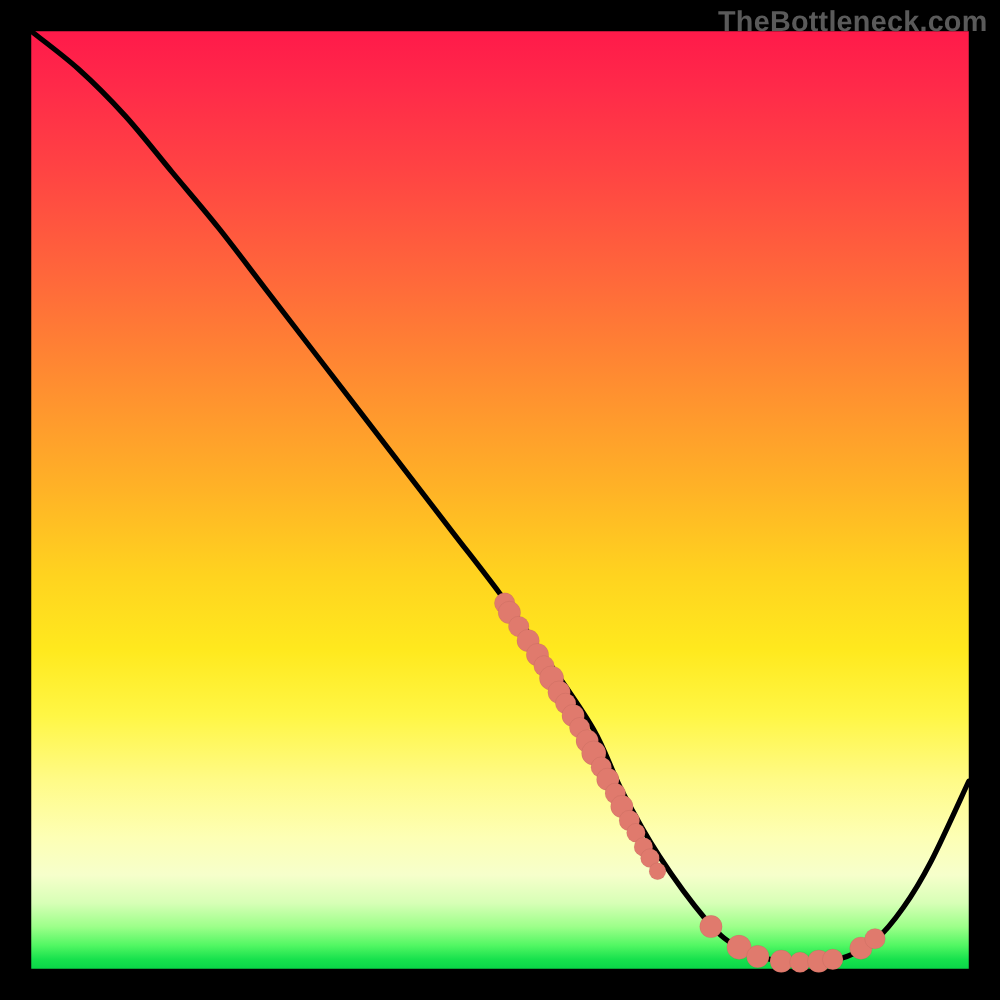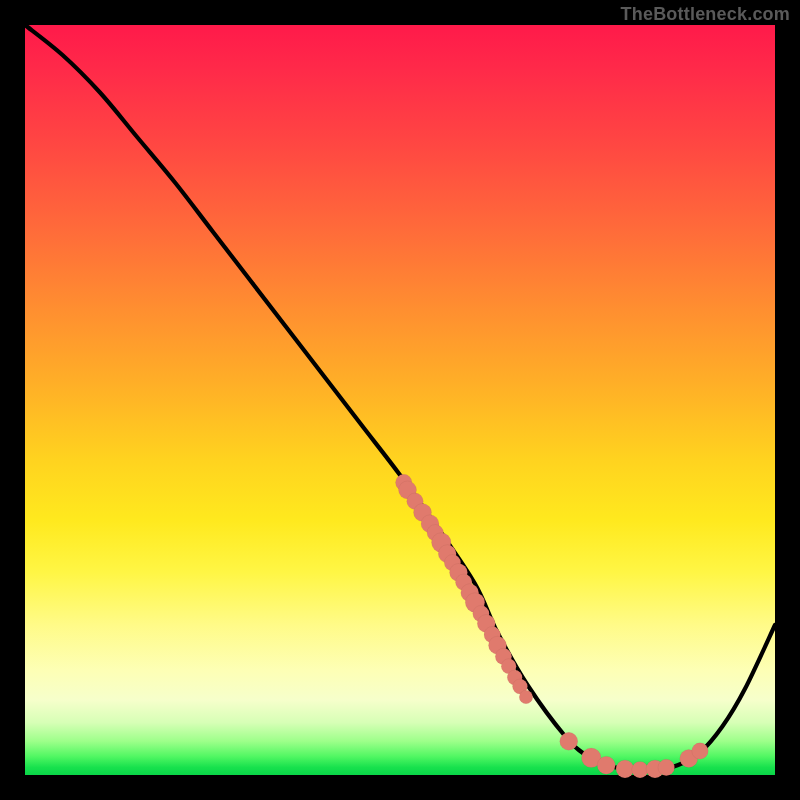--- a/index.html
+++ b/index.html
@@ -41,21 +41,21 @@
       #52f763 97.5%,
       #17e14d 99%,
       #0ad548 100%
     );
   }
   .attribution {
     position: absolute;
     top: 4px;
     right: 10px;
     color: #5a5a5a;
-    font-size: 18px;
+    font-size: 23px;
     font-weight: 600;
     letter-spacing: 0.2px;
     user-select: none;
   }
   svg.curve {
     position: absolute;
     inset: 0;
     width: 100%;
     height: 100%;
     overflow: visible;

